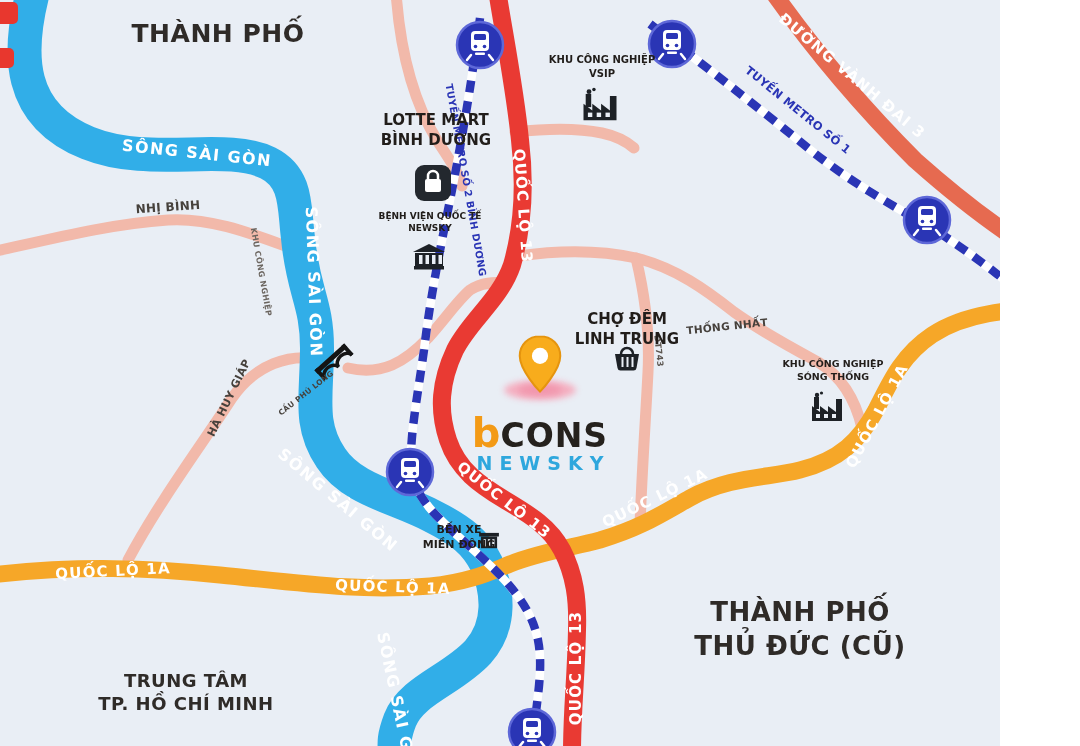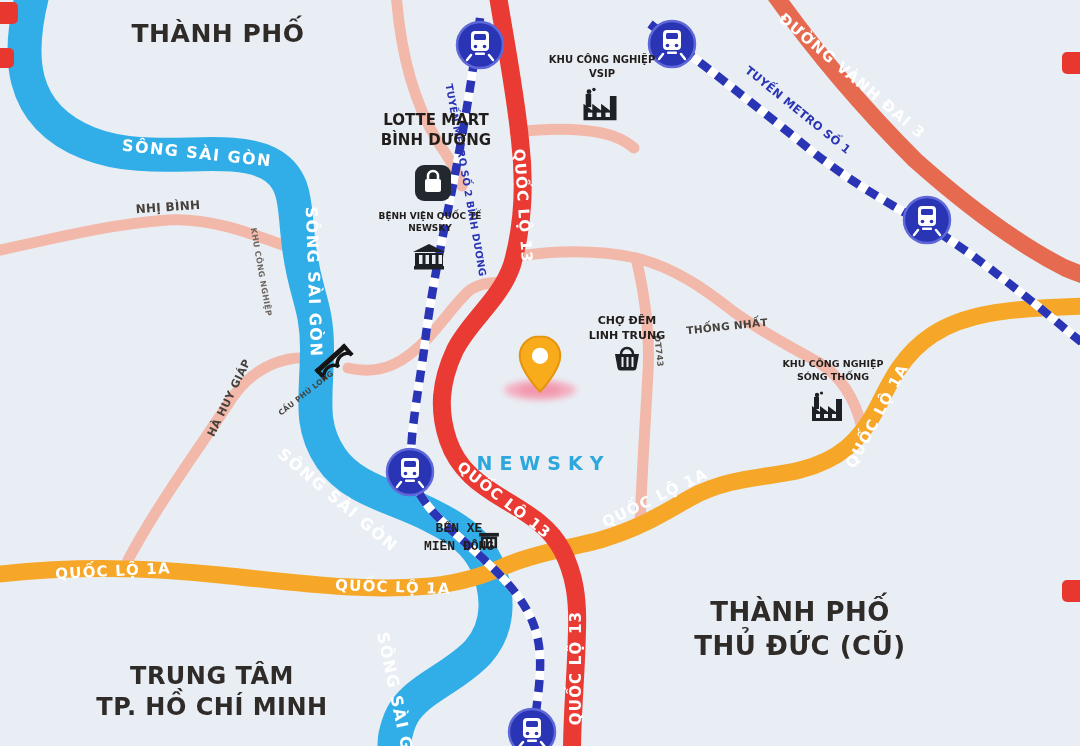--- a/index.html
+++ b/index.html
@@ -1,21 +1,21 @@
 <!DOCTYPE html>
 <html><head>
 <meta charset="utf-8">
 <style>
   * { box-sizing: border-box; margin: 0; padding: 0; }
   html, body { background: #ffffff; }
   body { font-family: "DejaVu Sans", "Liberation Sans", sans-serif; }
 
   .map {
     position: relative;
-    width: 1080px;
+    width: 1000px;
     height: 746px;
     background: #e9eef5;
     overflow: hidden;
   }
   .map svg.art { position: absolute; left: 0; top: 0; }
 
   .lbl { position: absolute; white-space: nowrap; font-weight: bold; }
   .water   { color: #ffffff; font-size: 16px; letter-spacing: 1.5px; }
   .road    { color: #ffffff; font-size: 15px; letter-spacing: 1.2px; }
   .metrolbl{ color: #2a35b5; font-size: 11.5px; letter-spacing: .3px; }
@@ -163,21 +163,21 @@
     <use href="#station" transform="translate(489,541) scale(0.9)"></use>
 
     <ellipse cx="540" cy="390" rx="36" ry="10" fill="#f6a9bb" opacity="0.9" filter="url(#softblur)"></ellipse>
     <ellipse cx="540" cy="390" rx="22" ry="6" fill="#f190a8" opacity="0.8" filter="url(#softblur)"></ellipse>
     <use href="#pin" transform="translate(540,366) scale(1.35)"></use>
   </svg>
 
   <div class="area" style="left:218px;top:34px;font-size:25px;">
     <div>THÀNH PHỐ</div>
   </div>
-  <div class="area" style="left:186px;top:692px;font-size:24px;margin-left:26px;">
+  <div class="area" style="left:186px;top:692px;font-size:18px;">
     <div>TRUNG TÂM</div>
     <div>TP. HỒ CHÍ MINH</div>
   </div>
   <div class="area" style="left:800px;top:630px;font-size:26px;">
     <div>THÀNH PHỐ</div>
     <div>THỦ ĐỨC (CŨ)</div>
   </div>
 
   <div class="lbl water" style="left:197px;top:153px;transform:translate(-50%,-50%) rotate(6deg);">SÔNG SÀI GÒN</div>
   <div class="lbl water" style="left:314px;top:282px;transform:translate(-50%,-50%) rotate(88deg);">SÔNG SÀI GÒN</div>
@@ -210,33 +210,36 @@
     <div>VSIP</div>
   </div>
   <div class="poi" style="left:436px;top:130px;font-size:15px;">
     <div>LOTTE MART</div>
     <div>BÌNH DƯƠNG</div>
   </div>
   <div class="poi" style="left:430px;top:222px;font-size:9px;">
     <div>BỆNH VIỆN QUỐC TẾ</div>
     <div>NEWSKY</div>
   </div>
-  <div class="poi" style="left:627px;top:329px;font-size:11px;">
+  <div class="poi" style="left:627px;top:329px;font-size:15px;">
     <div>CHỢ ĐÊM</div>
     <div>LINH TRUNG</div>
   </div>
   <div class="poi" style="left:833px;top:371px;font-size:9.5px;">
     <div>KHU CÔNG NGHIỆP</div>
     <div>SÓNG THỐNG</div>
   </div>
-  <div class="poi" style="left:459px;top:538px;font-size:13px;font-family:Liberation Mono, monospace;">
+  <div class="poi" style="left:459px;top:538px;font-size:11px;">
     <div>BẾN XE</div>
     <div>MIỀN ĐÔNG</div>
   </div>
 
+  <div class="logo-main" style="left:540px;top:433px;">
+    <span class="logo-b">b</span><span class="logo-cons">CONS</span>
+  </div>
   <div class="logo-sub" style="left:540px;top:463px;">NEWSKY</div>
 
   <div class="edge-sq" style="left:-4px;top:2px;width:22px;height:22px;"></div>
   <div class="edge-sq" style="left:-6px;top:48px;width:20px;height:20px;"></div>
   <div class="edge-sq" style="left:1062px;top:52px;width:22px;height:22px;"></div>
   <div class="edge-sq" style="left:1062px;top:580px;width:22px;height:22px;"></div>
 
 </div>
 
 </body></html>

